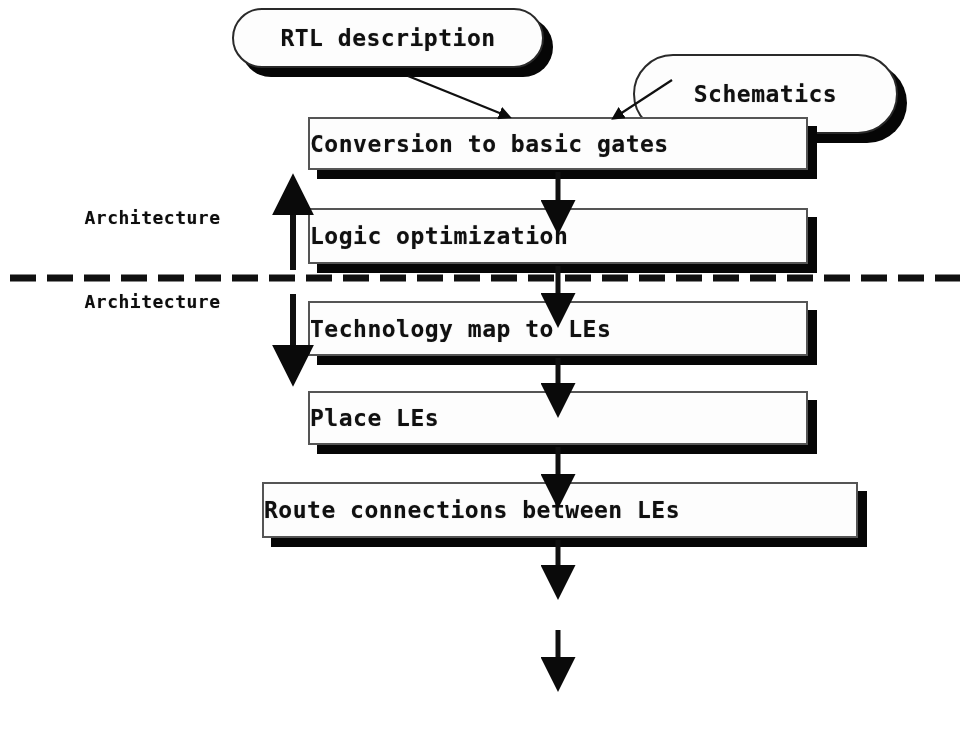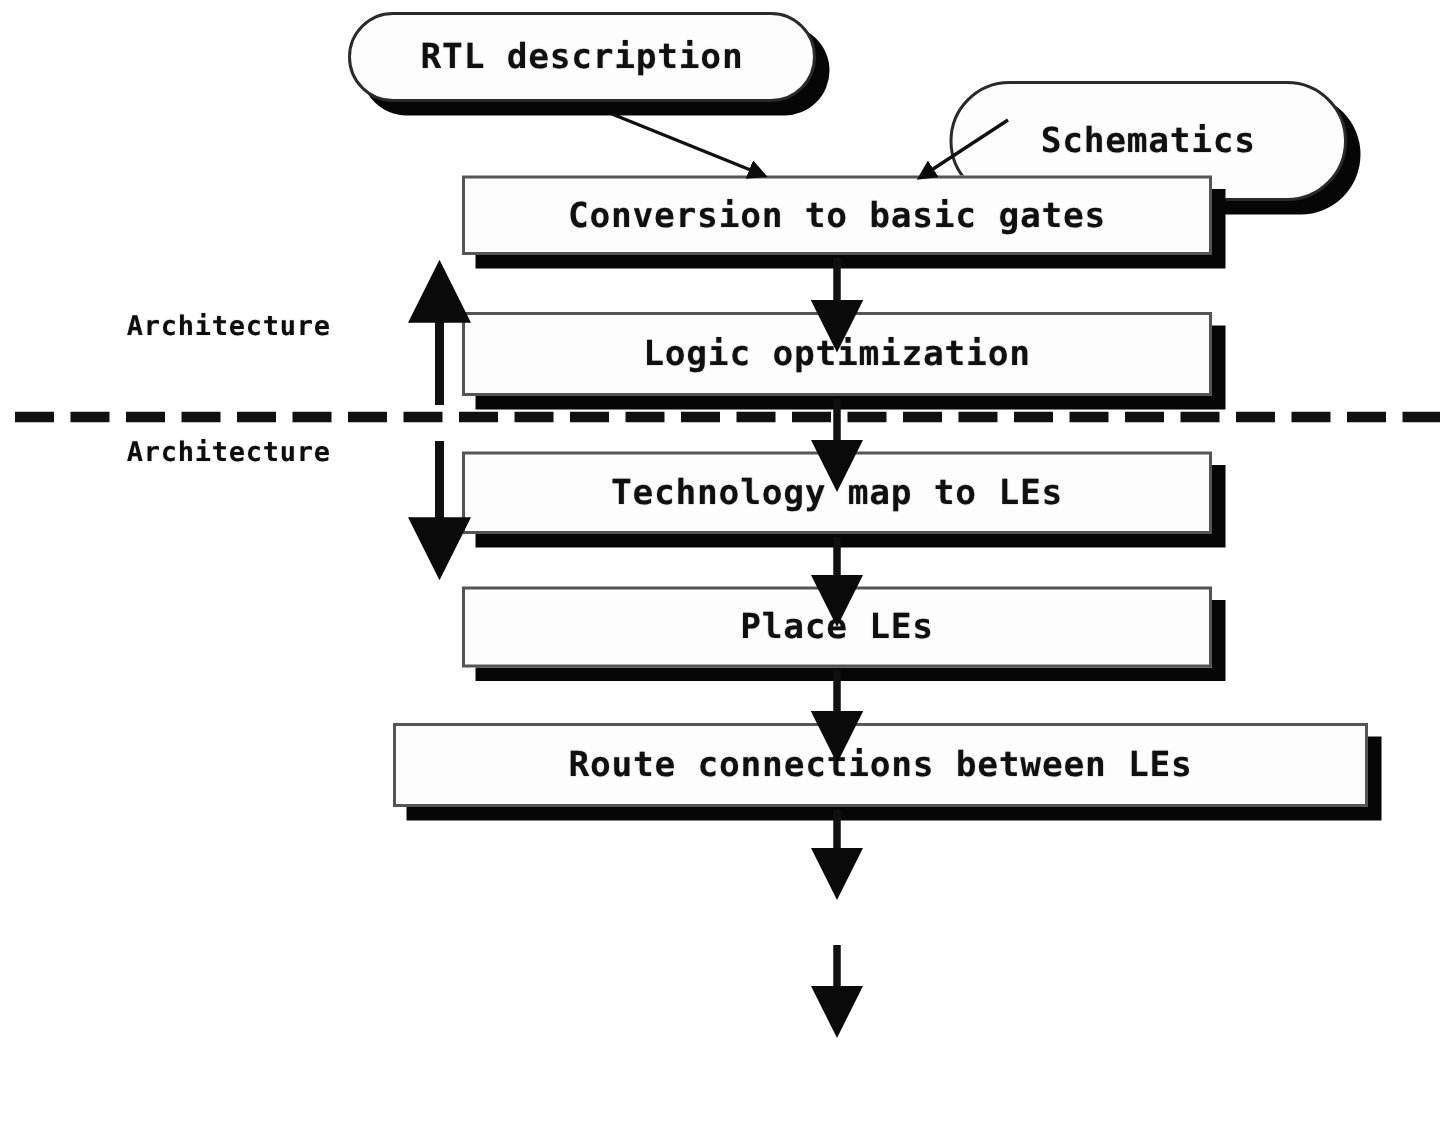--- a/index.html
+++ b/index.html
@@ -70,21 +70,21 @@
     position: absolute;
     left: 0;
     top: 0;
     width: 100%;
     height: 100%;
     background: #fdfdfd;
     border: 2px solid #555555;
     box-sizing: border-box;
     display: flex;
     align-items: center;
-    justify-content: center;
+    justify-content: flex-start;
   }
   .box-label {
     color: #101010;
     font-size: 23px;
     letter-spacing: 0.5px;
     white-space: nowrap;
     font-weight: 700;
     text-shadow: 0 0 1px rgba(0,0,0,0.35);
   }
 
@@ -151,21 +151,21 @@
     </div>
   </div>
 
   <div class="box-wrap" id="node-place" style="left: 308px; top: 391px; width: 500px; height: 54px;">
     <div class="box-shadow"></div>
     <div class="box">
       <span class="box-label">Place LEs</span>
     </div>
   </div>
 
-  <div class="box-wrap" id="node-route" style="left: 262px; top: 482px; width: 650px; height: 56px;">
+  <div class="box-wrap" id="node-route" style="left: 262px; top: 482px; width: 596px; height: 56px;">
     <div class="box-shadow"></div>
     <div class="box">
       <span class="box-label">Route connections between LEs</span>
     </div>
   </div>
 
 
 
   <div class="side-label" id="label-arch-independent" style="left: 45px; top: 205px; width: 215px;">
     <div>Architecture</div>

